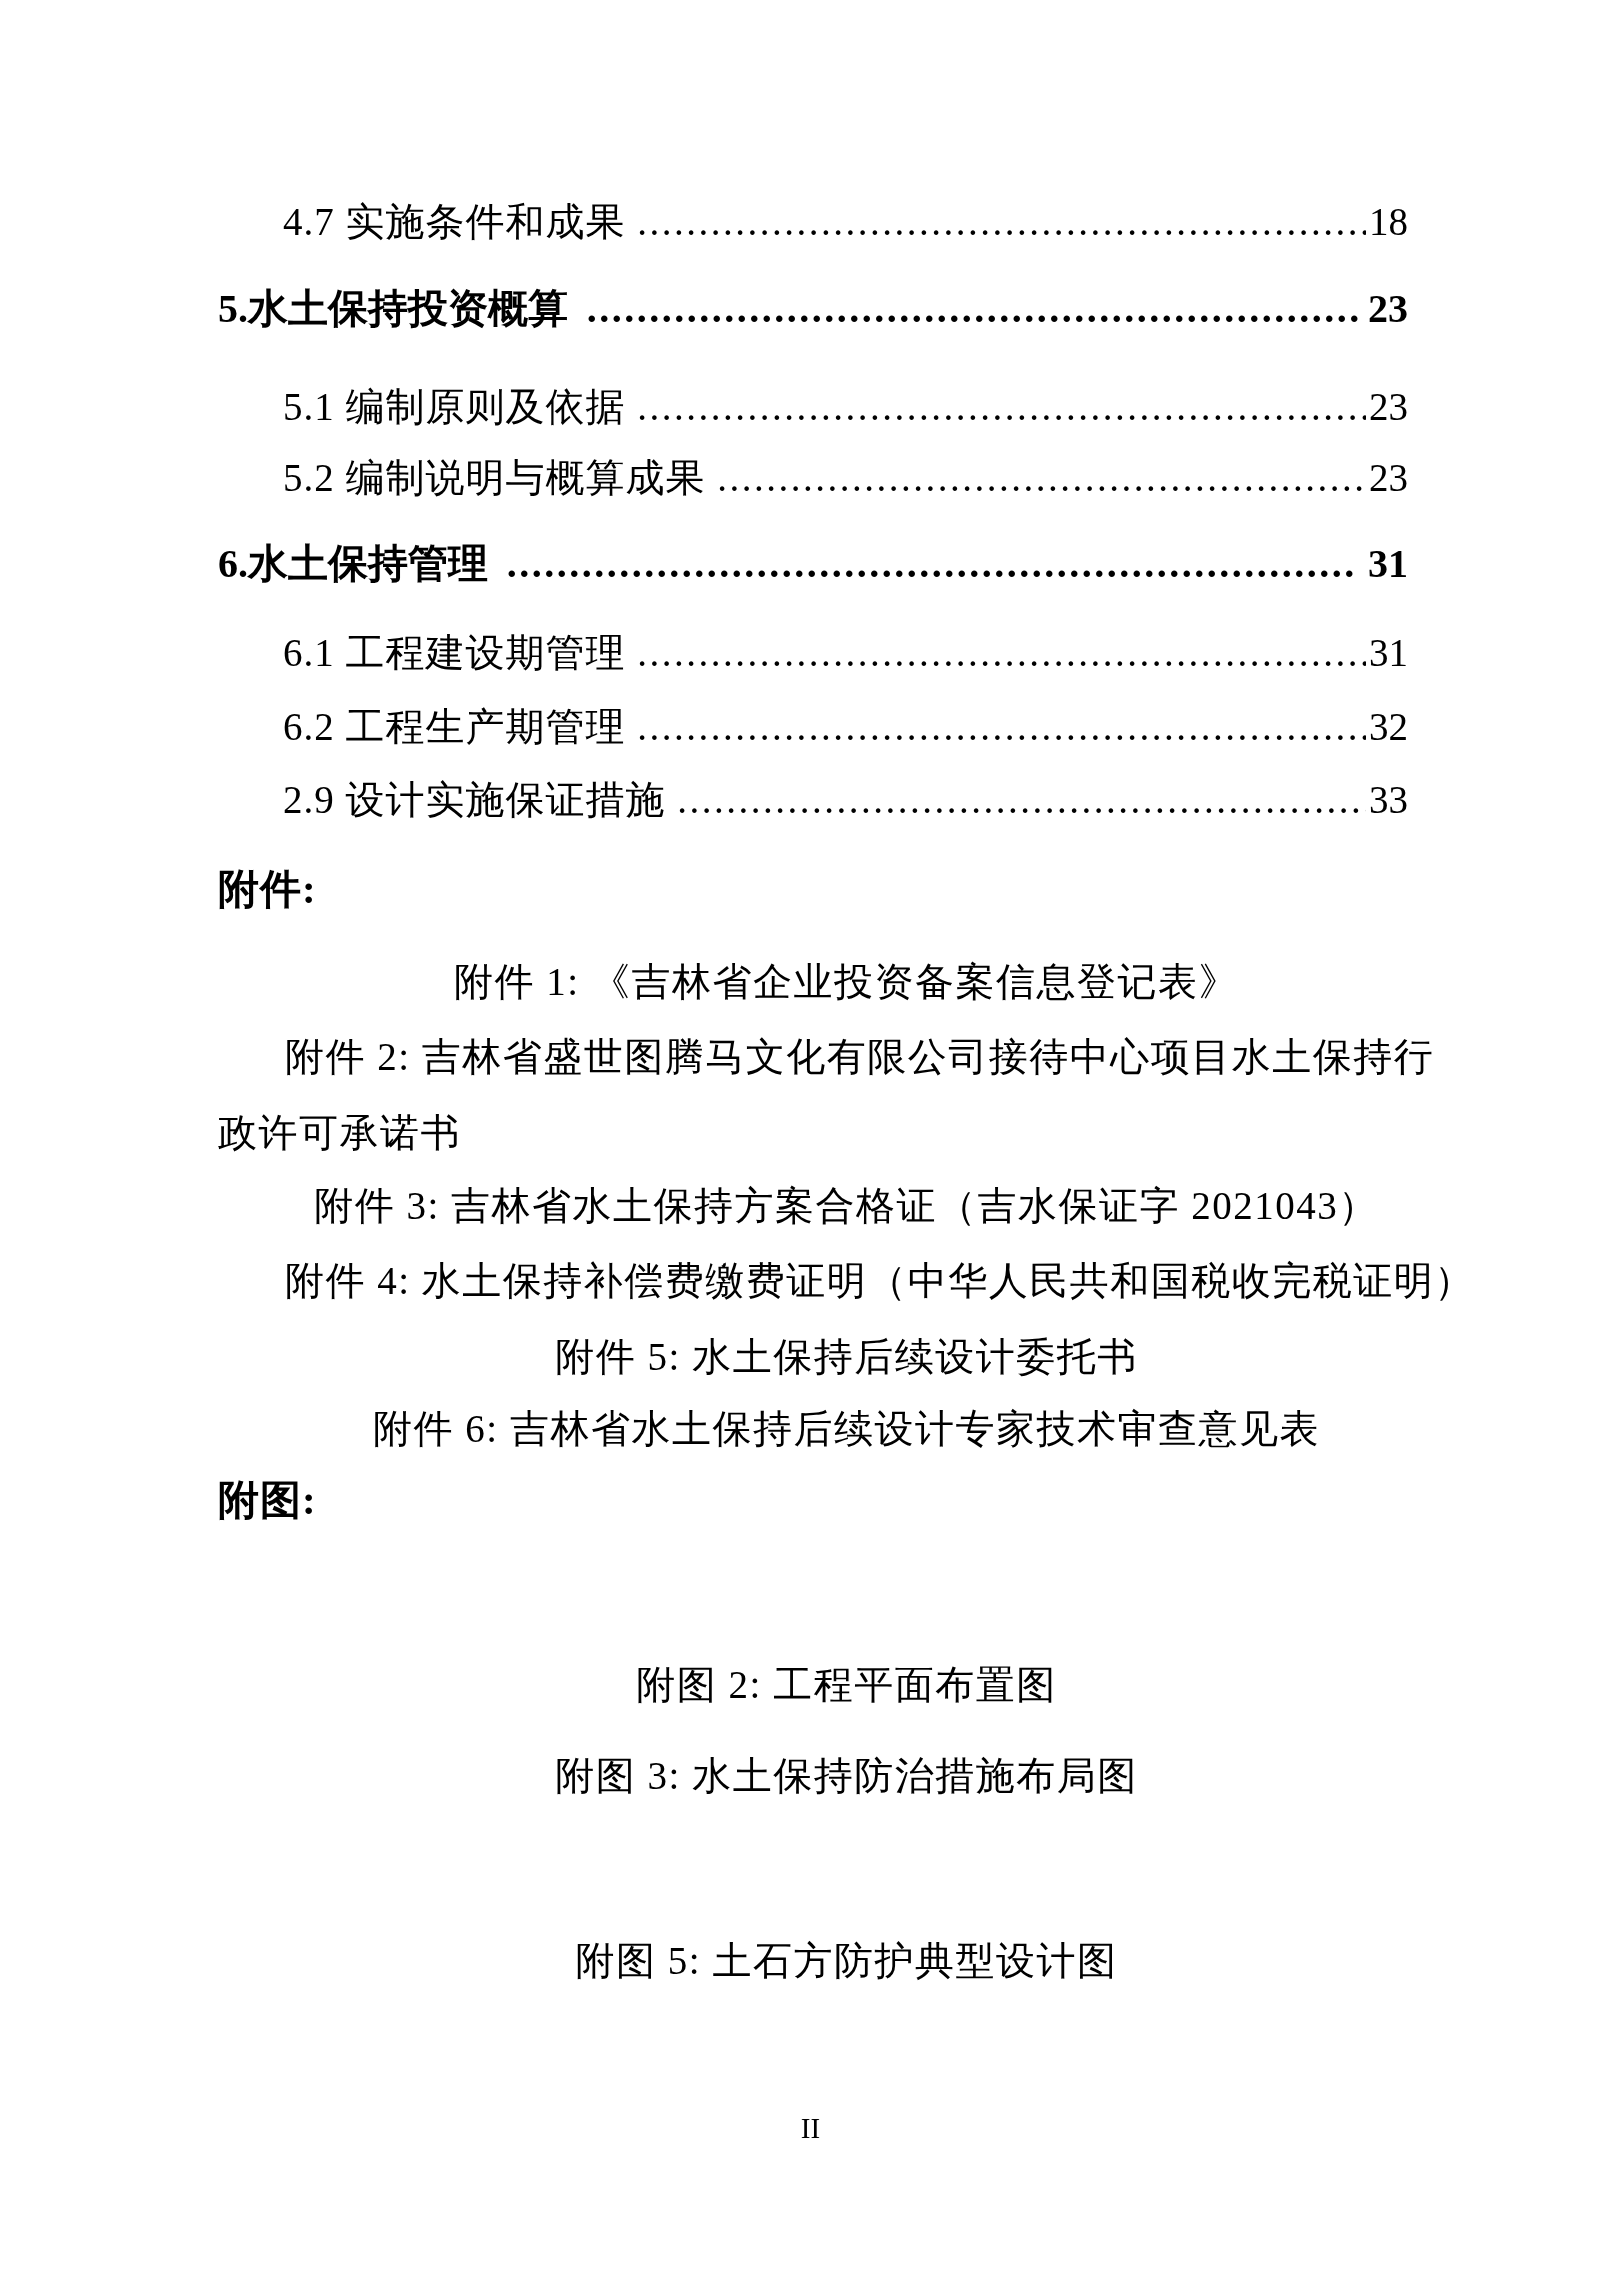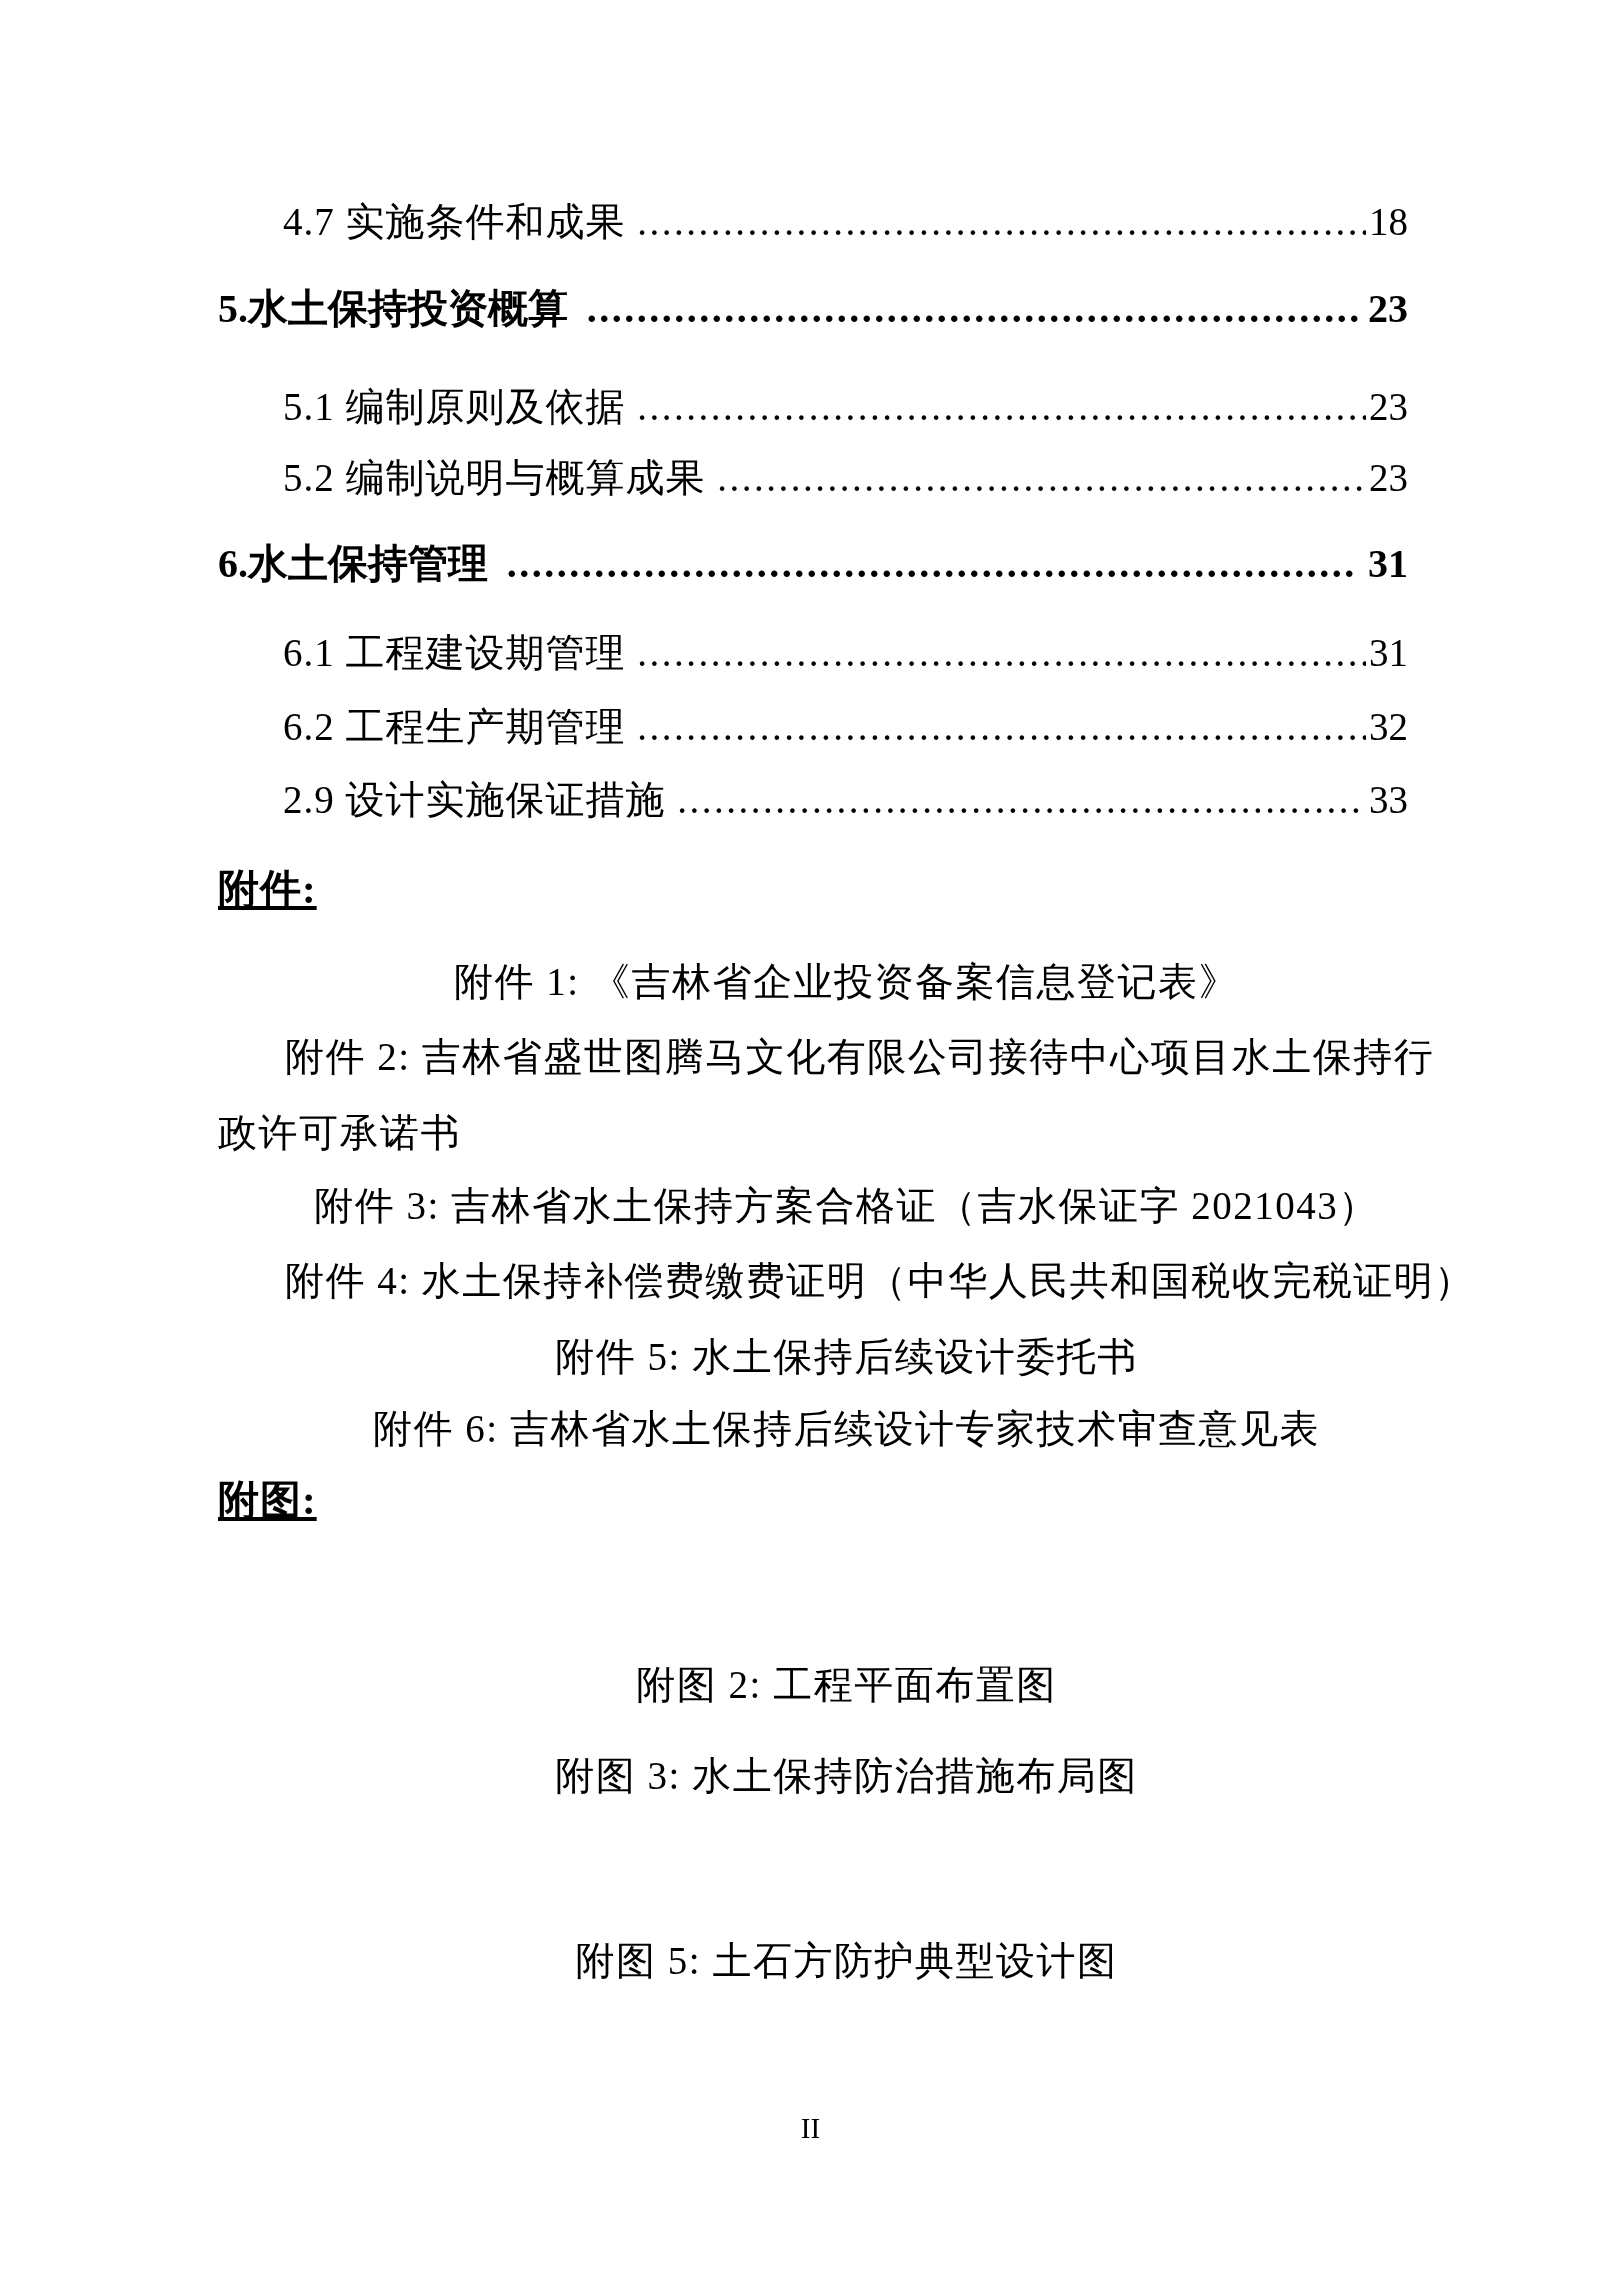--- a/index.html
+++ b/index.html
@@ -62,21 +62,20 @@
   }
   
   .plainrow {
     display: block;
     letter-spacing: 1.5px;
   }
   .plainrow.heading {
     font-weight: bold;
     font-size: 41px;
     letter-spacing: 1px;
-    text-decoration: underline;
   }
   .plainrow.indent {
     padding-left: 67px;
     text-align: center;
   }
   .footer {
     position: absolute;
     left: 0;
     width: 100%;
     top: 2112px;

